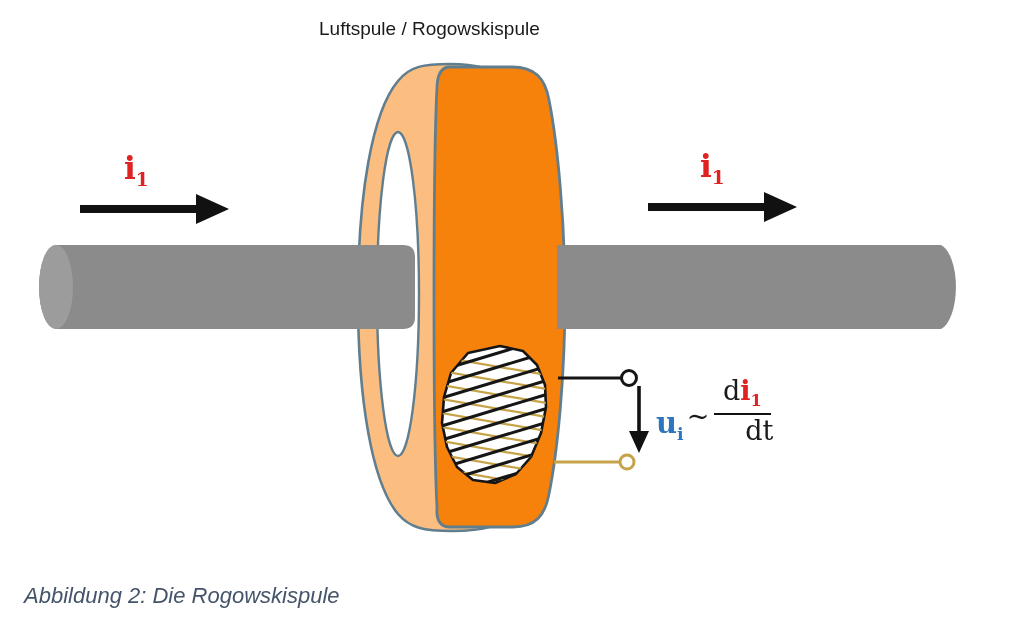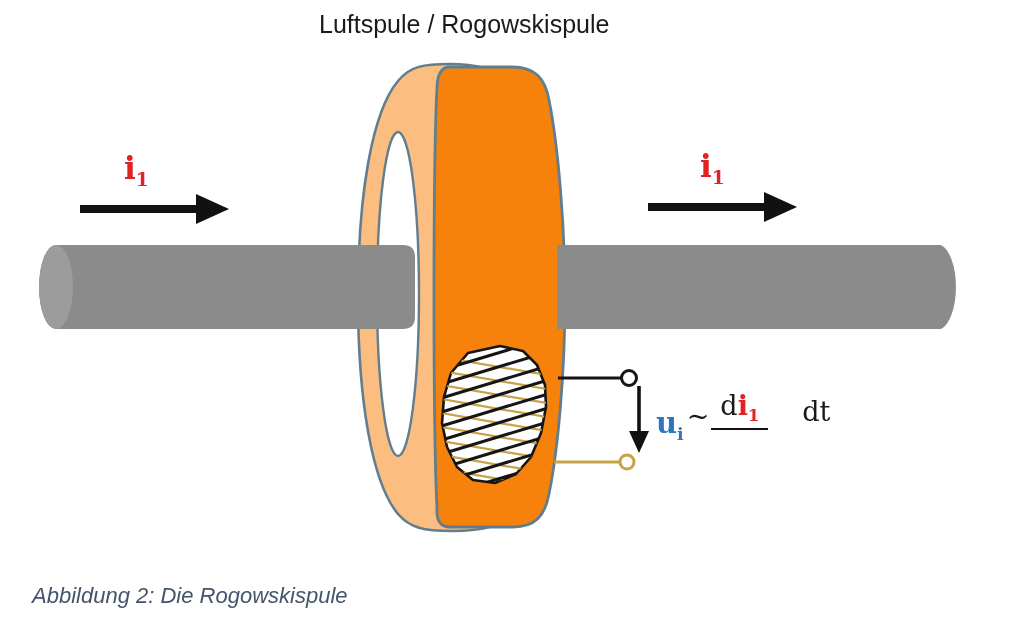--- a/index.html
+++ b/index.html
@@ -1,41 +1,41 @@
 <!DOCTYPE html>
 <html style="--c-coil-body: #F6820C; --c-coil-face: #FBBE80; --c-outline: #617E8F; --c-rod: #8B8B8B; --c-rod-cap: #9C9C9C; --c-current-red: #E02222; --c-voltage-blue: #2B76BE; --c-winding-gold: #C6A348; --c-ink: #1A1A1A; --c-caption: #44546A;"><head>
 <meta charset="utf-8">
 <style>
   html,body{margin:0;padding:0;background:#ffffff;}
   body{width:1024px;height:622px;position:relative;overflow:hidden;
        font-family:"Liberation Sans",sans-serif;color:var(--c-ink,#1a1a1a);}
   .stage{position:absolute;inset:0;}
   svg{position:absolute;left:0;top:0;}
 
-  .title{position:absolute;left:319px;top:10px;font-size:25px;color:var(--c-ink);}
+  .title{position:absolute;left:319px;top:18px;font-size:19px;color:var(--c-ink);}
 
   .math{font-family:"DejaVu Serif","Liberation Serif",serif;font-weight:bold;}
   .current-label{position:absolute;color:var(--c-current-red);font-size:31px;line-height:1;}
   .current-label sub{font-size:0.6em;font-weight:bold;}
   .current-label.left{left:124px;top:153px;}
   .current-label.right{left:700px;top:151px;}
 
   .formula{position:absolute;left:656px;top:367px;height:88px;display:flex;align-items:center;}
   .formula .u{color:var(--c-voltage-blue);font-size:29px;line-height:1;margin-top:30px;}
   .formula .u sub{font-size:0.6em;font-weight:bold;}
   .formula .tilde{font-size:27px;color:var(--c-ink);margin:10px 2px 0 3px;
                   font-family:"DejaVu Serif","Liberation Serif",serif;}
-  .frac{display:inline-flex;align-items:center;line-height:1.02;}
+  .frac{display:inline-flex;flex-direction:column;align-items:center;line-height:1.02;}
   .frac .num{font-size:27px;border-bottom:2.5px solid #111;padding:0 9px 3px 9px;}
   .frac .den{font-size:27px;padding-top:2px;color:var(--c-ink);margin-left:34px;}
   .frac .d,.frac .den{color:var(--c-ink);font-weight:normal;}
   .frac .ired{color:var(--c-current-red);}
   .frac sub{font-size:0.6em;}
 
-  .caption{position:absolute;left:32px;top:583px;font-size:22px;font-style:italic;
+  .caption{position:absolute;left:24px;top:583px;font-size:22px;font-style:italic;
            color:var(--c-caption);}
 
   
   .coil-face{fill:var(--c-coil-face);stroke:var(--c-outline);stroke-width:2.6;}
   .coil-hole{fill:#ffffff;stroke:var(--c-outline);stroke-width:2.4;}
   .coil-body{fill:var(--c-coil-body);stroke:var(--c-outline);stroke-width:2.8;stroke-linejoin:round;}
   .rod{fill:var(--c-rod);}
   .rod-cap{fill:var(--c-rod-cap);}
   .patch{fill:#ffffff;stroke:#151515;stroke-width:2.6;stroke-linejoin:round;}
   .hatch-black{stroke:#151515;stroke-width:3;}

